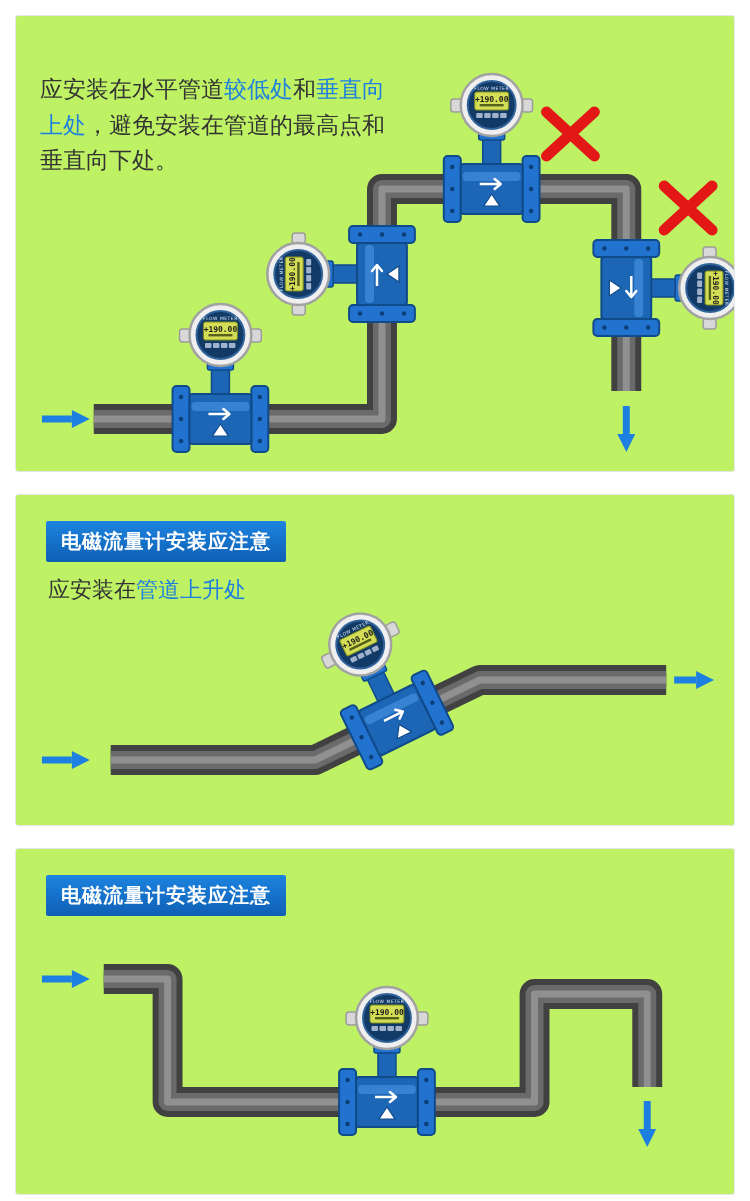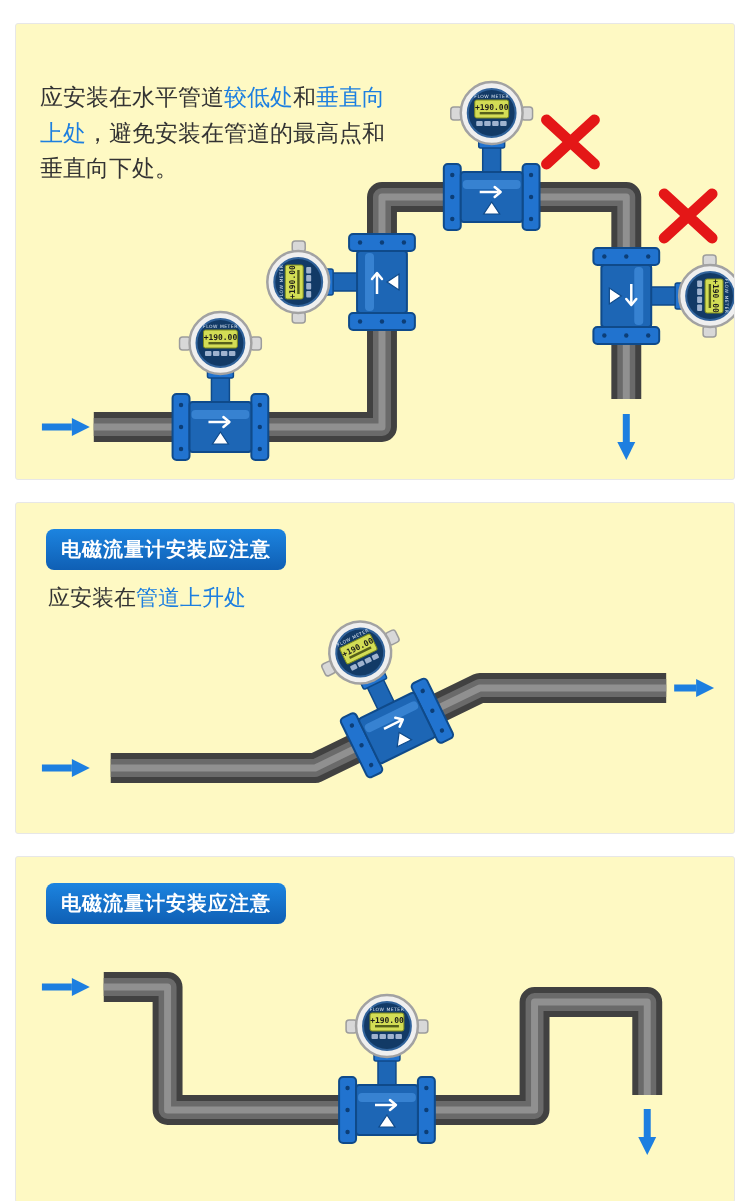--- a/index.html
+++ b/index.html
@@ -1,24 +1,24 @@
 <!DOCTYPE html>
 <html><head>
 <meta charset="utf-8">
 <style>
   html,body{margin:0;padding:0;background:#ffffff;}
   body{width:750px;font-family:"Liberation Sans","DejaVu Sans",sans-serif;padding-top:15px;}
-  .panel{position:relative;margin:8px 15px 22px 15px;border:1px solid #e7e7e7;border-radius:3px;background:#fef9c3;overflow:hidden;}
+  .panel{position:relative;margin:0 15px 22px 15px;border:1px solid #e7e7e7;border-radius:3px;background:#bef264;overflow:hidden;}
   .panel svg{position:absolute;left:0;top:0;width:100%;height:100%;overflow:visible;display:block;}
   .panel1{height:455px;}
   .panel2{height:330px;}
   .panel3{height:345px;}
   .p1-text{position:absolute;left:24px;top:56px;width:356px;font-size:23px;line-height:1.55;color:#333;z-index:2;}
   .hl{color:#1d7fe0;}
-  .badge{position:absolute;left:30px;top:26px;display:inline-block;background:linear-gradient(180deg,#1c84e0,#0f5fb4);color:#fff;font-size:20px;font-weight:bold;padding:7px 15px;border-radius:8px;letter-spacing:1px;z-index:2;}
+  .badge{position:absolute;left:30px;top:26px;display:inline-block;background:linear-gradient(180deg,#1c84e0,#0f5fb4);color:#fff;font-size:20px;font-weight:bold;padding:7px 15px;border-radius:2px;letter-spacing:1px;z-index:2;}
   .caption{position:absolute;left:32px;top:80px;font-size:22px;color:#333;z-index:2;}
   
   .pipe-base{fill:none;stroke:#414141;stroke-width:30;stroke-linejoin:round;}
   .pipe-mid{fill:none;stroke:#6a6a6a;stroke-width:18;stroke-linejoin:round;}
   .pipe-hi{fill:none;stroke:#909090;stroke-width:7;stroke-linejoin:round;}
   
   .arrow-line{stroke:#1d7fe0;stroke-width:7;fill:none;}
   .arrow-head{fill:#1d7fe0;}
   
   .xmark{stroke:#e41717;stroke-width:11;stroke-linecap:round;fill:none;}

